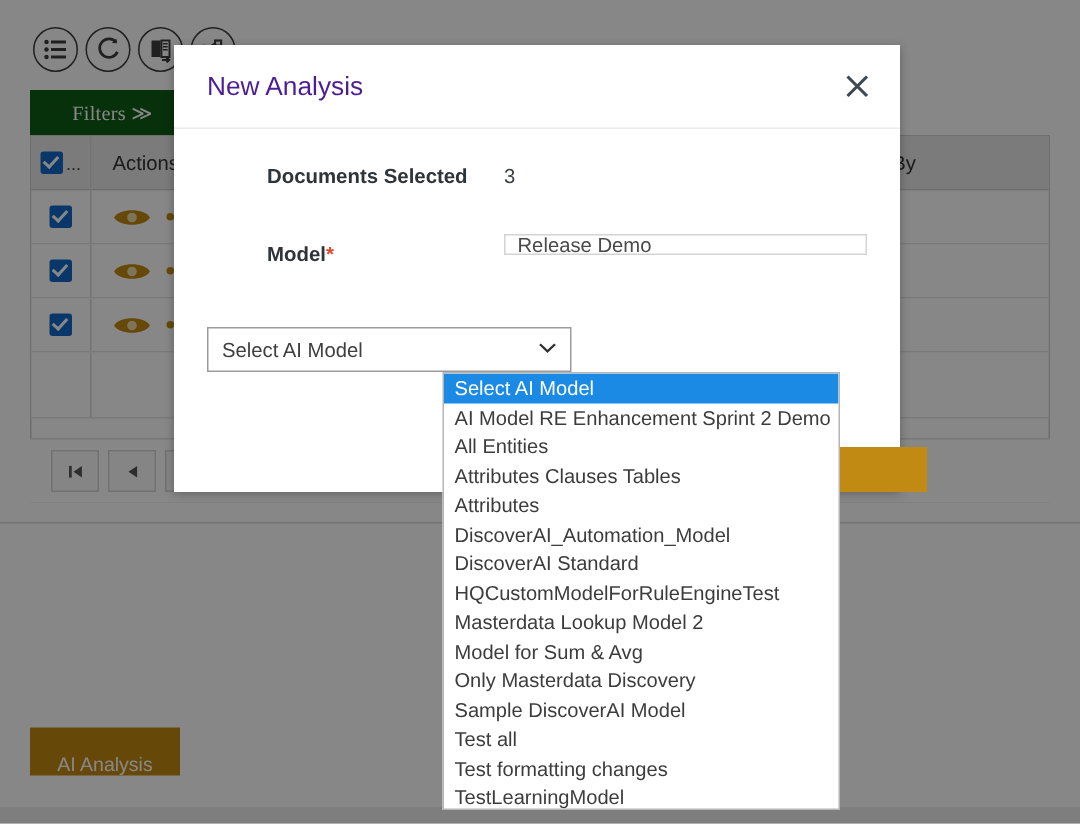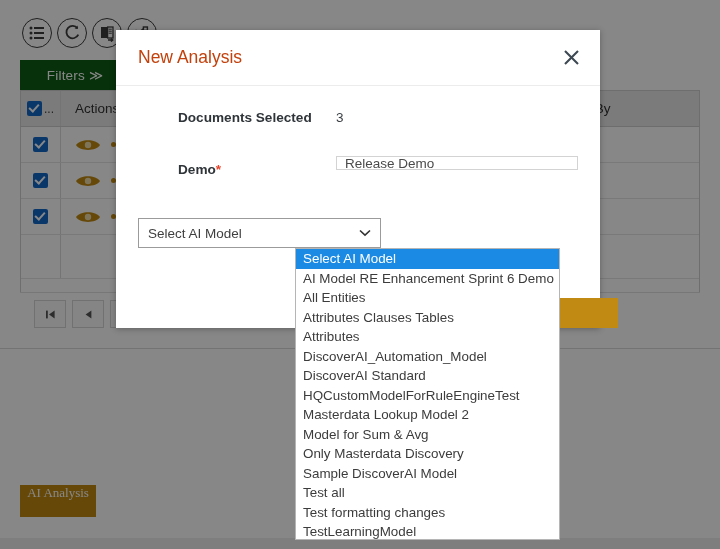--- a/index.html
+++ b/index.html
@@ -38,21 +38,21 @@
   .tb-icon svg { display: block; }
 
   
   .filters-bar {
     position: absolute; left: 20px; top: 60px;
     width: 110px; height: 30px;
     background: #0d5d13;
     display: flex; align-items: center; justify-content: center;
   }
   .filters-bar span {
-    color: #ffffff; font-size: 13.5px; letter-spacing: .2px;
+    color: #ffffff; font-size: 13.5px; letter-spacing: .2px; font-family: Liberation Serif, serif;
   }
 
   
   .grid {
     position: absolute; left: 20px; top: 90px;
     width: 680px; height: 245px;
     border: 1px solid #d0d0d0;
     background: #ffffff;
   }
   .grid-head {
@@ -106,24 +106,24 @@
   .pg-btn svg { display:block; }
 
   .hr-divider {
     position: absolute; left: 0; top: 348px;
     width: 720px; height: 1px; background: #d9d9d9;
   }
 
   
   .ai-analysis-btn {
     position: absolute; left: 20px; top: 485px;
-    width: 76px; height: 32px;
+    width: 100px; height: 32px;
     background: #c18a12;
-    display:flex; align-items:flex-start; justify-content:center;
-    color:#ffffff; font-size: 13px; font-family: Liberation Serif, serif;
+    display:flex; align-items:flex-end; justify-content:center;
+    color:#ffffff; font-size: 13px;
   }
 
   .footer-strip {
     position: absolute; left:0; top: 538px;
     width: 720px; height: 11px; background: #efefef;
   }
 
   
   .modal {
     position: absolute; left: 116px; top: 30px;
@@ -131,21 +131,21 @@
     background: #ffffff;
     z-index: 100;
     box-shadow: 0 1px 6px rgba(0,0,0,.28);
   }
   .modal-head {
     height: 56px; position: relative;
     border-bottom: 1px solid #ececec;
     display:flex; align-items:center;
   }
   .modal-title {
-    margin-left: 22px; font-size: 17.5px; color: #c2410c; font-weight: 400;
+    margin-left: 22px; font-size: 17.5px; color: #4c1d95; font-weight: 400;
   }
   .modal-close {
     position:absolute; right: 16px; top: 14px;
     width: 26px; height: 26px; display:flex; align-items:center; justify-content:center;
     color:#3d4852;
   }
   .modal-body { padding: 18px 22px 0 22px; }
 
   .form-row { display:flex; align-items:flex-start; margin-bottom: 0; }
   .form-label {
@@ -372,21 +372,21 @@
 
   <div class="modal-body">
 
     <div class="form-row row-docs">
       <div class="form-label">Documents Selected</div>
       <div class="form-value">3</div>
     </div>
 
     <div class="form-row row-name">
       <div class="form-label">
-        <span>Demo</span><span class="req">*</span>
+        <span>Model</span><span class="req">*</span>
       </div>
       <input class="text-input" type="text" value="Release Demo" placeholder="Name" style="">
     </div>
 
     <div class="form-row row-model">
       <div class="select-box">
         <span>Select AI Model</span>
         <span class="chev">
           <svg width="12" height="8" viewBox="0 0 12 8">
               <path d="M1 1.5 L6 6.2 L11 1.5" stroke="#333" stroke-width="1.6" fill="none"></path>
@@ -396,21 +396,21 @@
     </div>
   </div>
 
   <div class="submit-btn">
     <span></span>
   </div>
 </div>
 
 <div class="dropdown" id="ai-model-dropdown">
     <div class="dd-item selected">Select AI Model</div>
-    <div class="dd-item">AI Model RE Enhancement Sprint 6 Demo</div>
+    <div class="dd-item">AI Model RE Enhancement Sprint 2 Demo</div>
     <div class="dd-item">All Entities</div>
     <div class="dd-item">Attributes Clauses Tables</div>
     <div class="dd-item">Attributes</div>
     <div class="dd-item">DiscoverAI_Automation_Model</div>
     <div class="dd-item">DiscoverAI Standard</div>
     <div class="dd-item">HQCustomModelForRuleEngineTest</div>
     <div class="dd-item">Masterdata Lookup Model 2</div>
     <div class="dd-item">Model for Sum &amp; Avg</div>
     <div class="dd-item">Only Masterdata Discovery</div>
     <div class="dd-item">Sample DiscoverAI Model</div>

